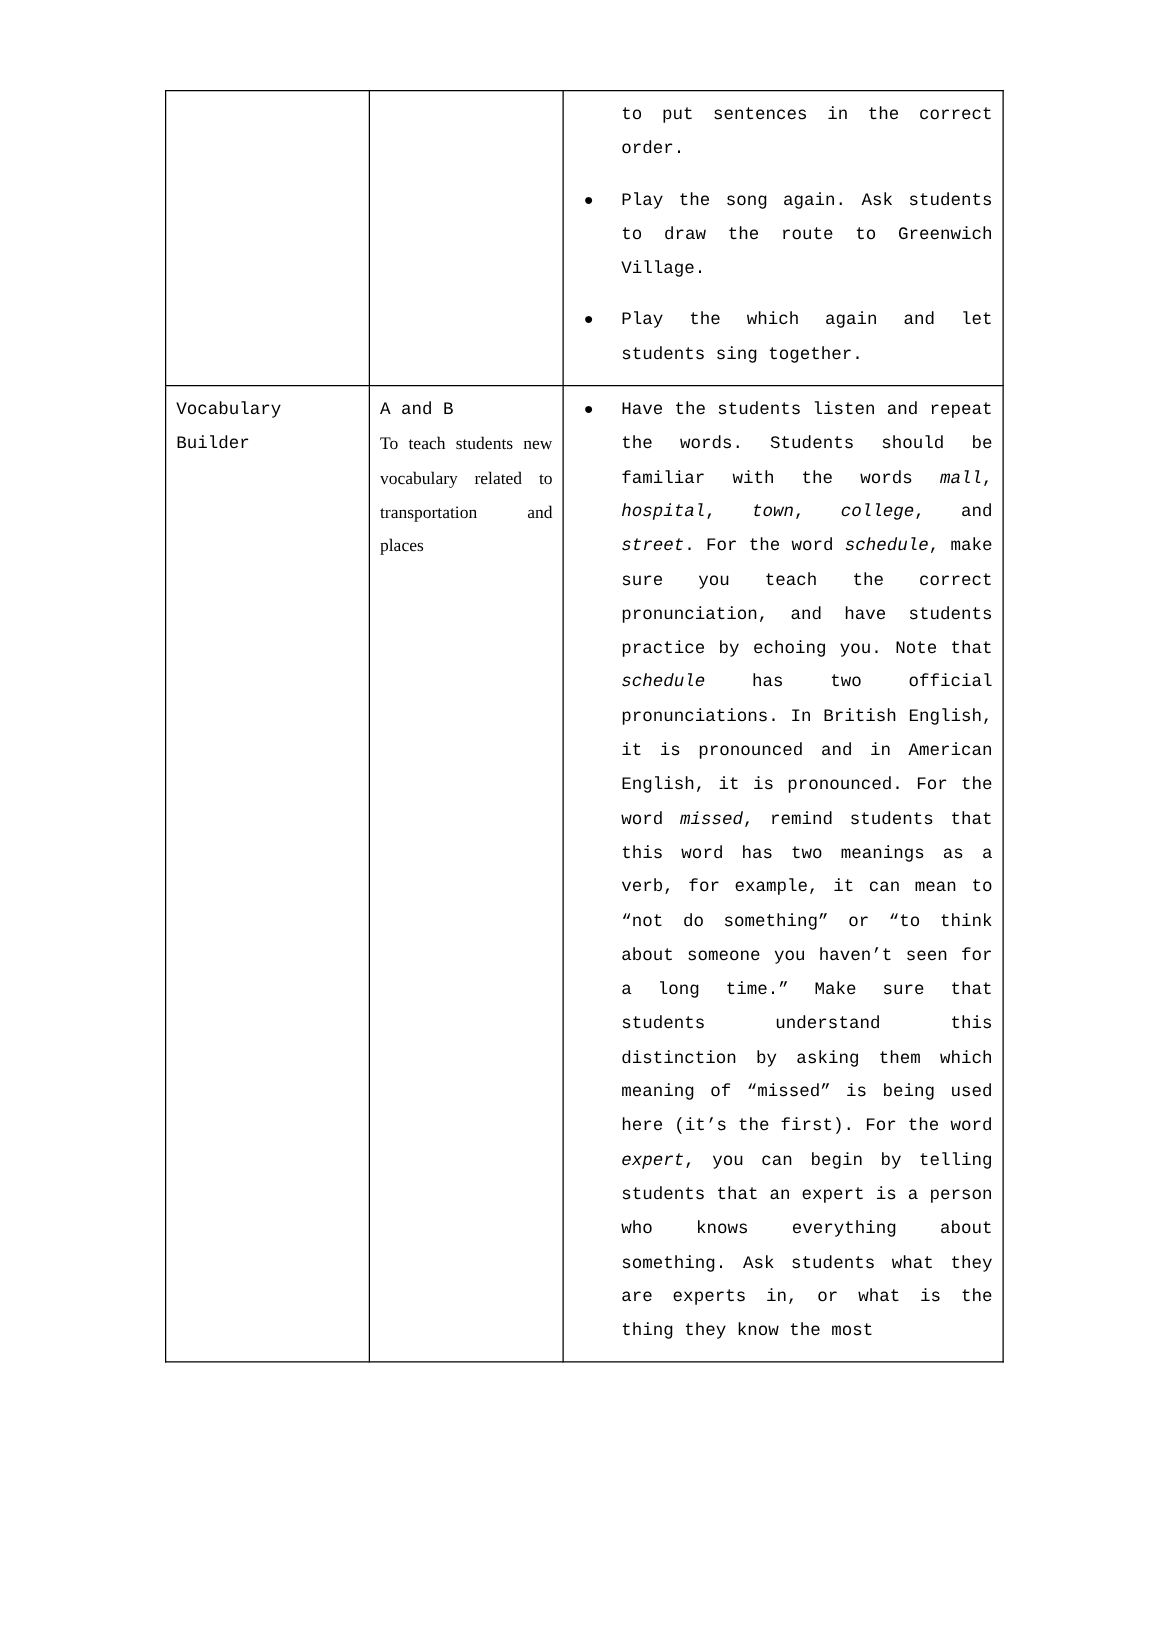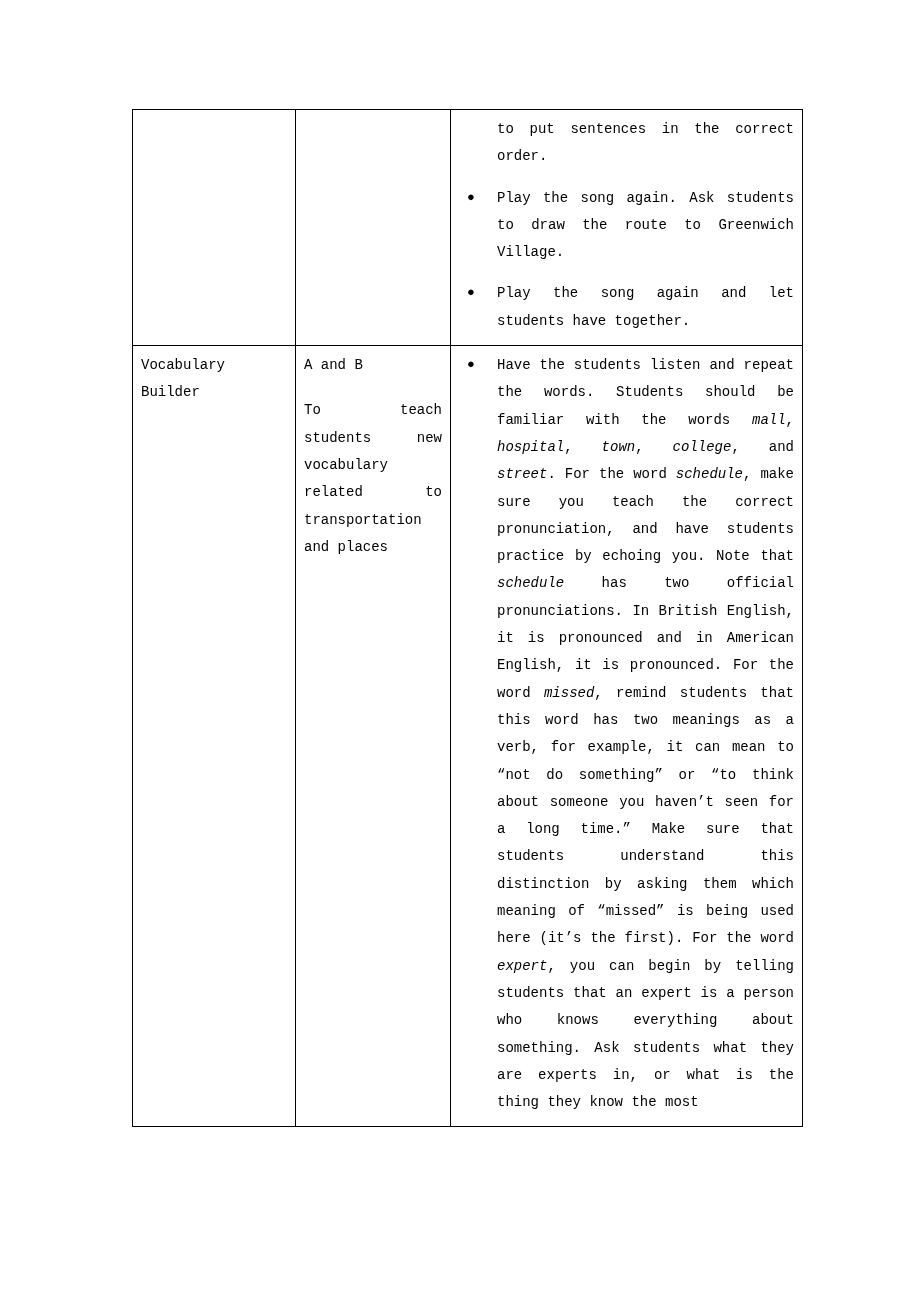--- a/index.html
+++ b/index.html
@@ -7,21 +7,21 @@
     padding: 0;
     background: #ffffff;
     font-family: "SimSun", "NSimSun", "MS Mincho", "Courier New", monospace;
     display: flex;
     justify-content: center;
   }
   .page {
     width: 920px;
     min-height: 1302px;
     box-sizing: border-box;
-    padding: 109px 117px 100px 132px;
+    padding: 72px 117px 100px 132px;
   }
   table.doc {
     border-collapse: collapse;
     width: 100%;
     table-layout: fixed;
   }
   table.doc td {
     border: 1.5px solid #000;
     vertical-align: top;
     padding: 6px 8px 10px 8px;
@@ -49,21 +49,21 @@
   ul.bullets > li:last-child { margin-bottom: 0; }
   ul.bullets > li::before {
     content: "●";
     position: absolute;
     left: 8px;
     top: 0;
     font-size: 13px;
     line-height: 1.95;
   }
   .desc {
-    margin-top: 18px;
+    font-family: Liberation Serif, serif;
   }
   .just {
     text-align: justify;
     text-justify: inter-ideograph;
   }
 </style>
 <style>tr:first-child ul.bullets li:first-child::before{content:"";}</style></head>
 <body>
 
 <div class="page">
@@ -79,21 +79,21 @@
       <td></td>
       <td>
         <ul class="bullets">
           <li style="padding-left: 38px; list-style: none;">
             <span class="just">to put sentences in the correct order.</span>
           </li>
           <li>
             <span class="just">Play the song again. Ask students to draw the route to Greenwich Village.</span>
           </li>
           <li>
-            <span class="just">Play the song again and let students have together.</span>
+            <span class="just">Play the which again and let students sing together.</span>
           </li>
         </ul>
       </td>
     </tr>
     <tr>
       <td class="bold">Vocabulary Builder</td>
       <td>
         <div class="bold">A and B</div>
         <div class="desc just">To teach students new vocabulary related to transportation and places</div>
       </td>

